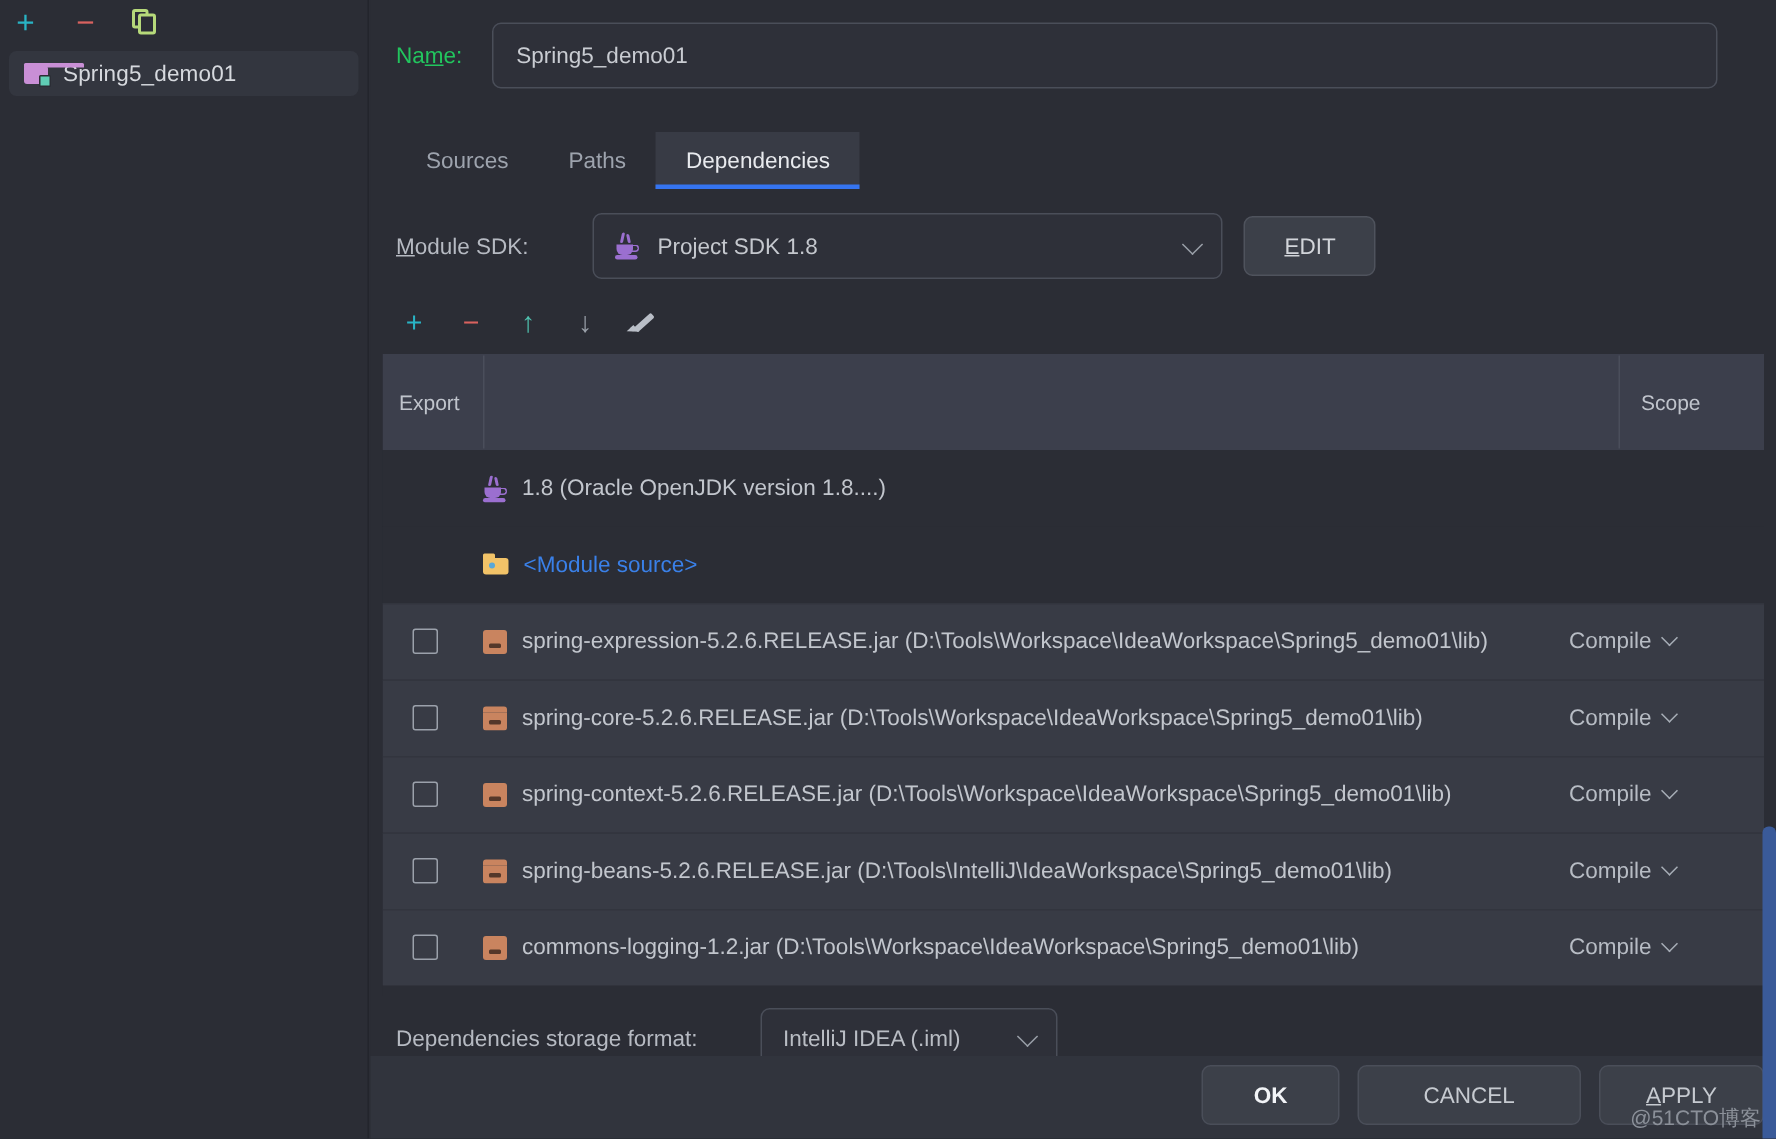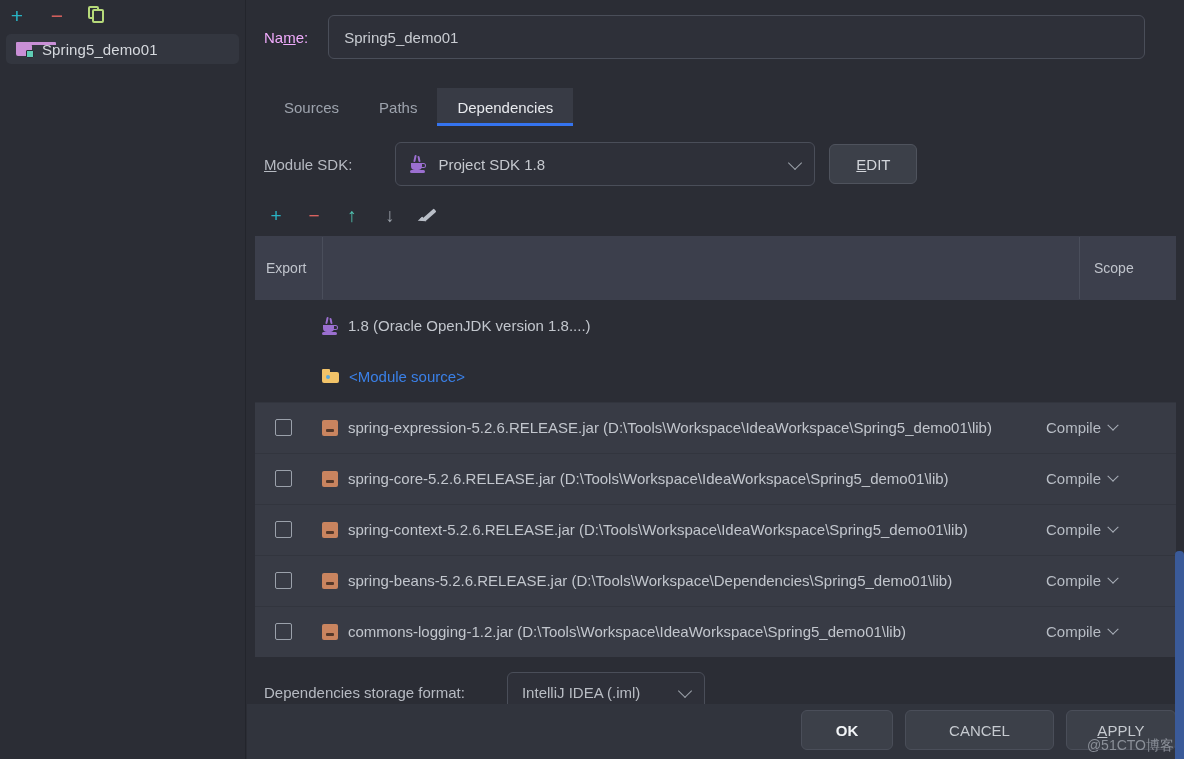--- a/index.html
+++ b/index.html
@@ -67,21 +67,21 @@
   #main {
     position: absolute; left: 247px; top: 0;
     width: 937px; height: 759px; background: #2b2d35;
   }
 
   
   #name-row {
     position: absolute; left: 17px; top: 15px;
     display: flex; align-items: center;
   }
-  #name-label { color: #f0abfc; font-size: 15px; margin-right: 20px; }
+  #name-label { color: #22c55e; font-size: 15px; margin-right: 20px; }
   .mn { text-decoration: underline; }
   #name-input {
     width: 817px; height: 44px;
     background: #2e3039; border: 1px solid #4a4e59; border-radius: 6px;
     color: #c9ccd2; font-size: 15px; font-family: "Liberation Sans", sans-serif;
     padding: 0 15px; outline: none;
   }
 
   
   #tabs {
@@ -483,21 +483,21 @@
       <div class="row-sep"></div>
       <div class="cell-check">
         <span class="checkbox"></span>
       </div>
       <div class="cell-name">
         <span class="icon-jar">
           <span class="lid"></span>
             <span class="box"></span>
             <span class="slot"></span>
         </span>
-        <span class="row-label">spring-beans-5.2.6.RELEASE.jar (D:\Tools\Workspace\Dependencies\Spring5_demo01\lib)</span>
+        <span class="row-label">spring-beans-5.2.6.RELEASE.jar (D:\Tools\IntelliJ\IdeaWorkspace\Spring5_demo01\lib)</span>
       </div>
       <div class="cell-scope">
         <span class="scope-text">Compile</span>
         <span class="chev-sm"></span>
       </div>
     </div>
 
     <div class="row selected">
       <div class="row-sep"></div>
       <div class="cell-check">

